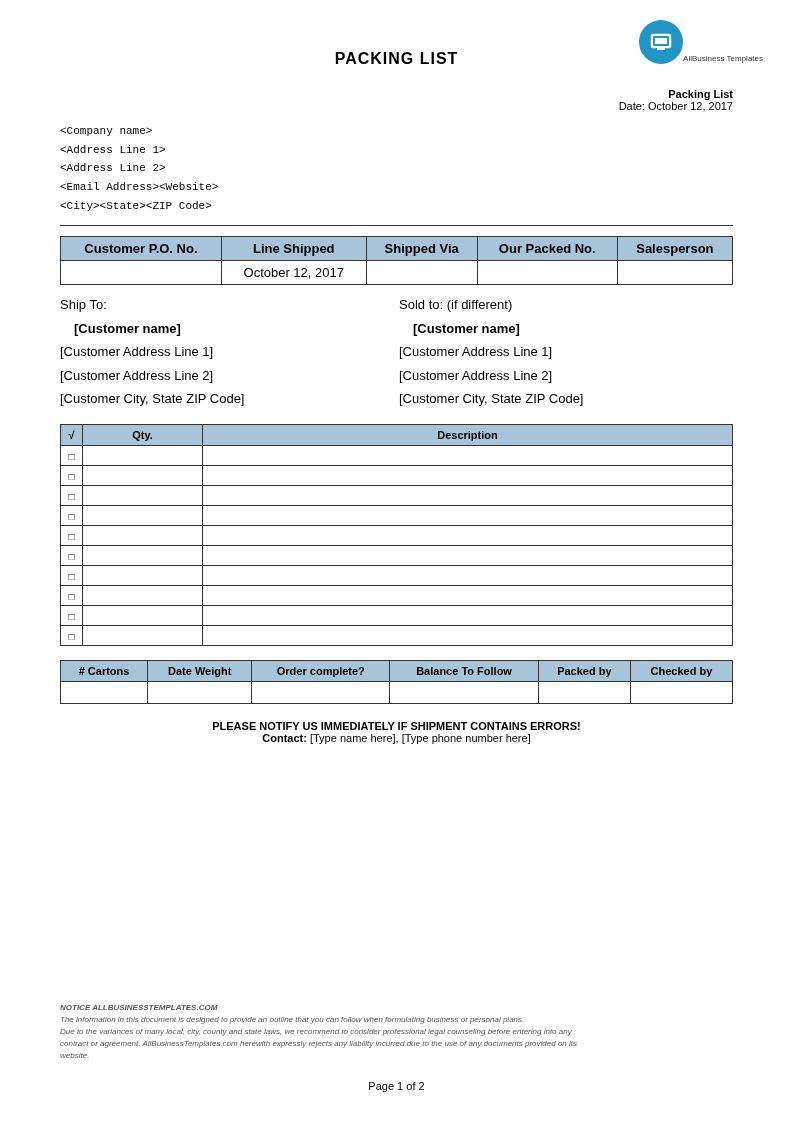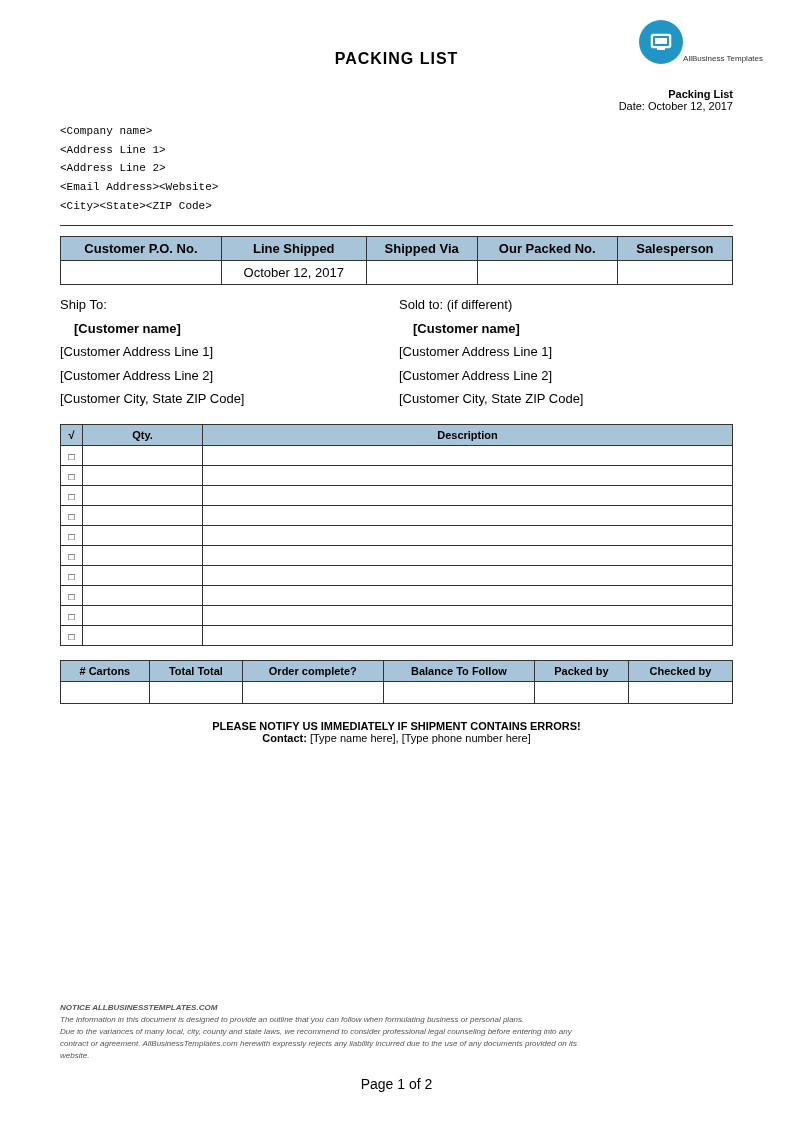--- a/index.html
+++ b/index.html
@@ -178,21 +178,21 @@
     }
     .footer-notice .notice-header {
       font-weight: bold;
       font-style: italic;
     }
     .page-num {
       position: absolute;
       bottom: 30px;
       width: 100%;
       text-align: center;
-      font-size: 14px;
+      font-size: 11px;
       left: 0;
       margin-top: 28px;
     }
   </style>
 </head>
 <body>
 
 <div class="page">
 
   <div class="logo-area">
@@ -324,21 +324,21 @@
       <td class="qty-col"></td>
       <td></td>
     </tr>
       </tbody>
   </table>
 
   <table class="summary-table">
     <thead>
       <tr>
         <th># Cartons</th>
-        <th>Total Total</th>
+        <th>Date Weight</th>
         <th>Order complete?</th>
         <th>Balance To Follow</th>
         <th>Packed by</th>
         <th>Checked by</th>
       </tr>
     </thead>
     <tbody>
       <tr>
         <td></td>
         <td></td>

